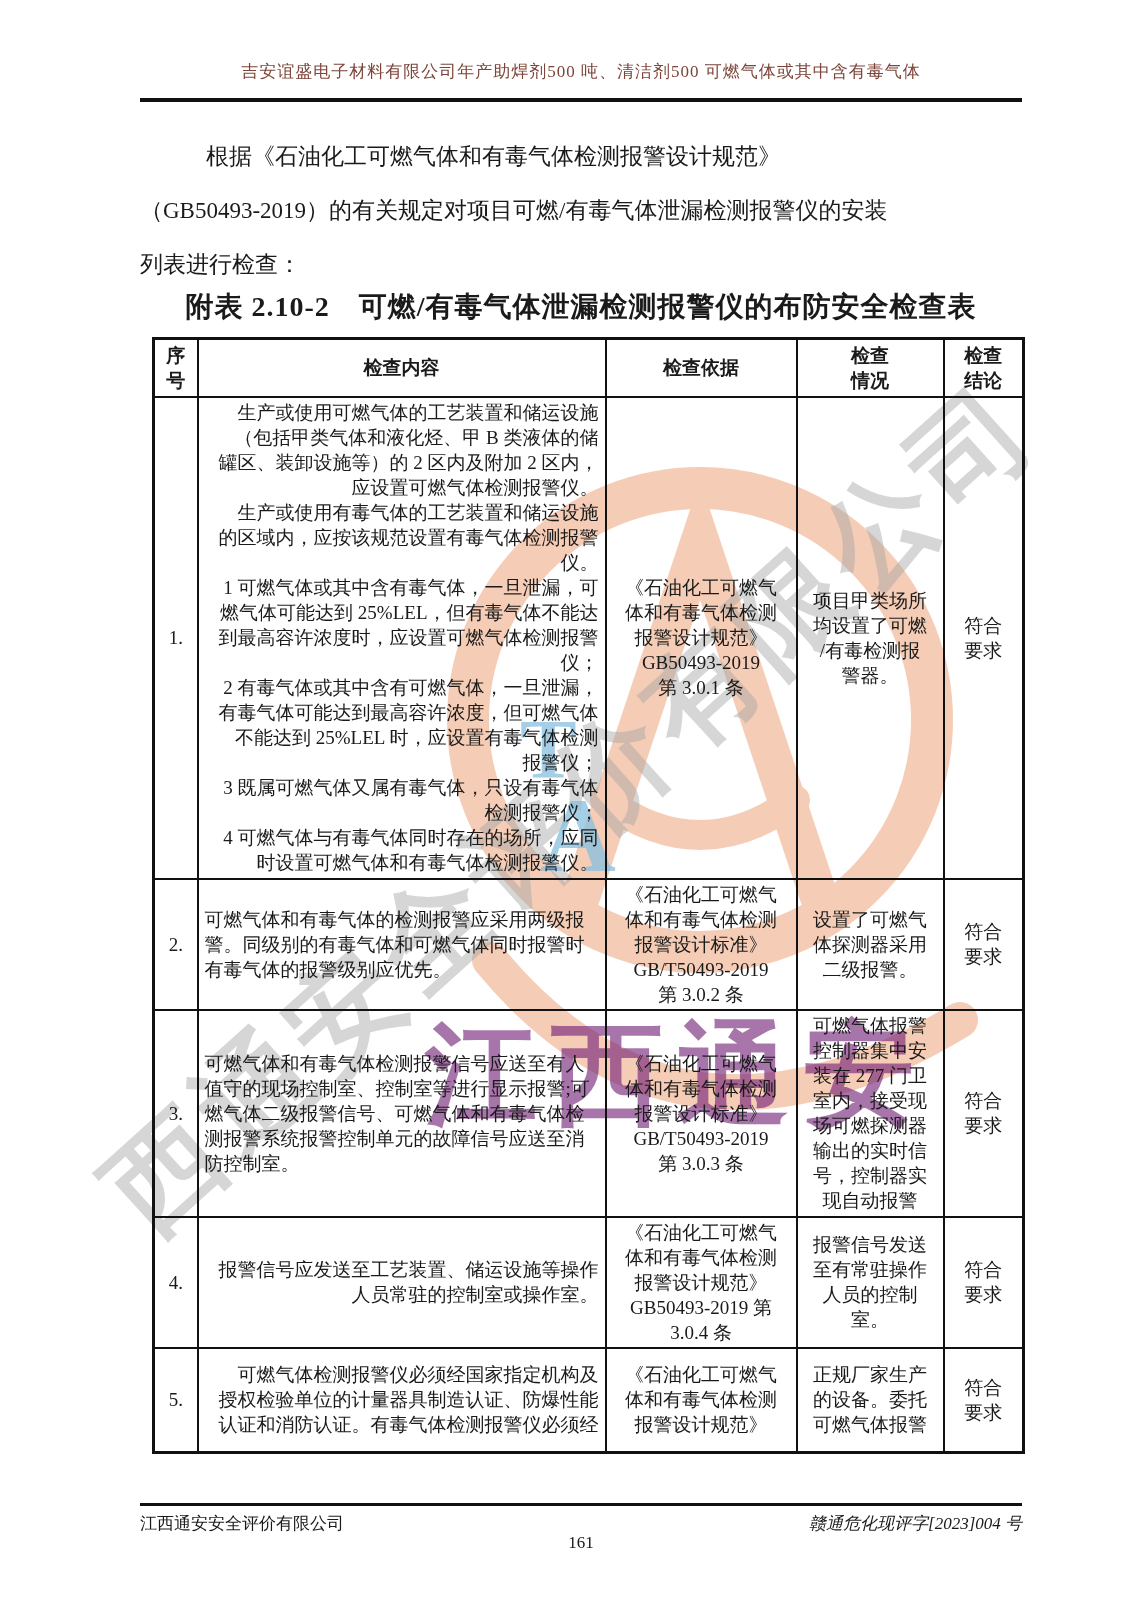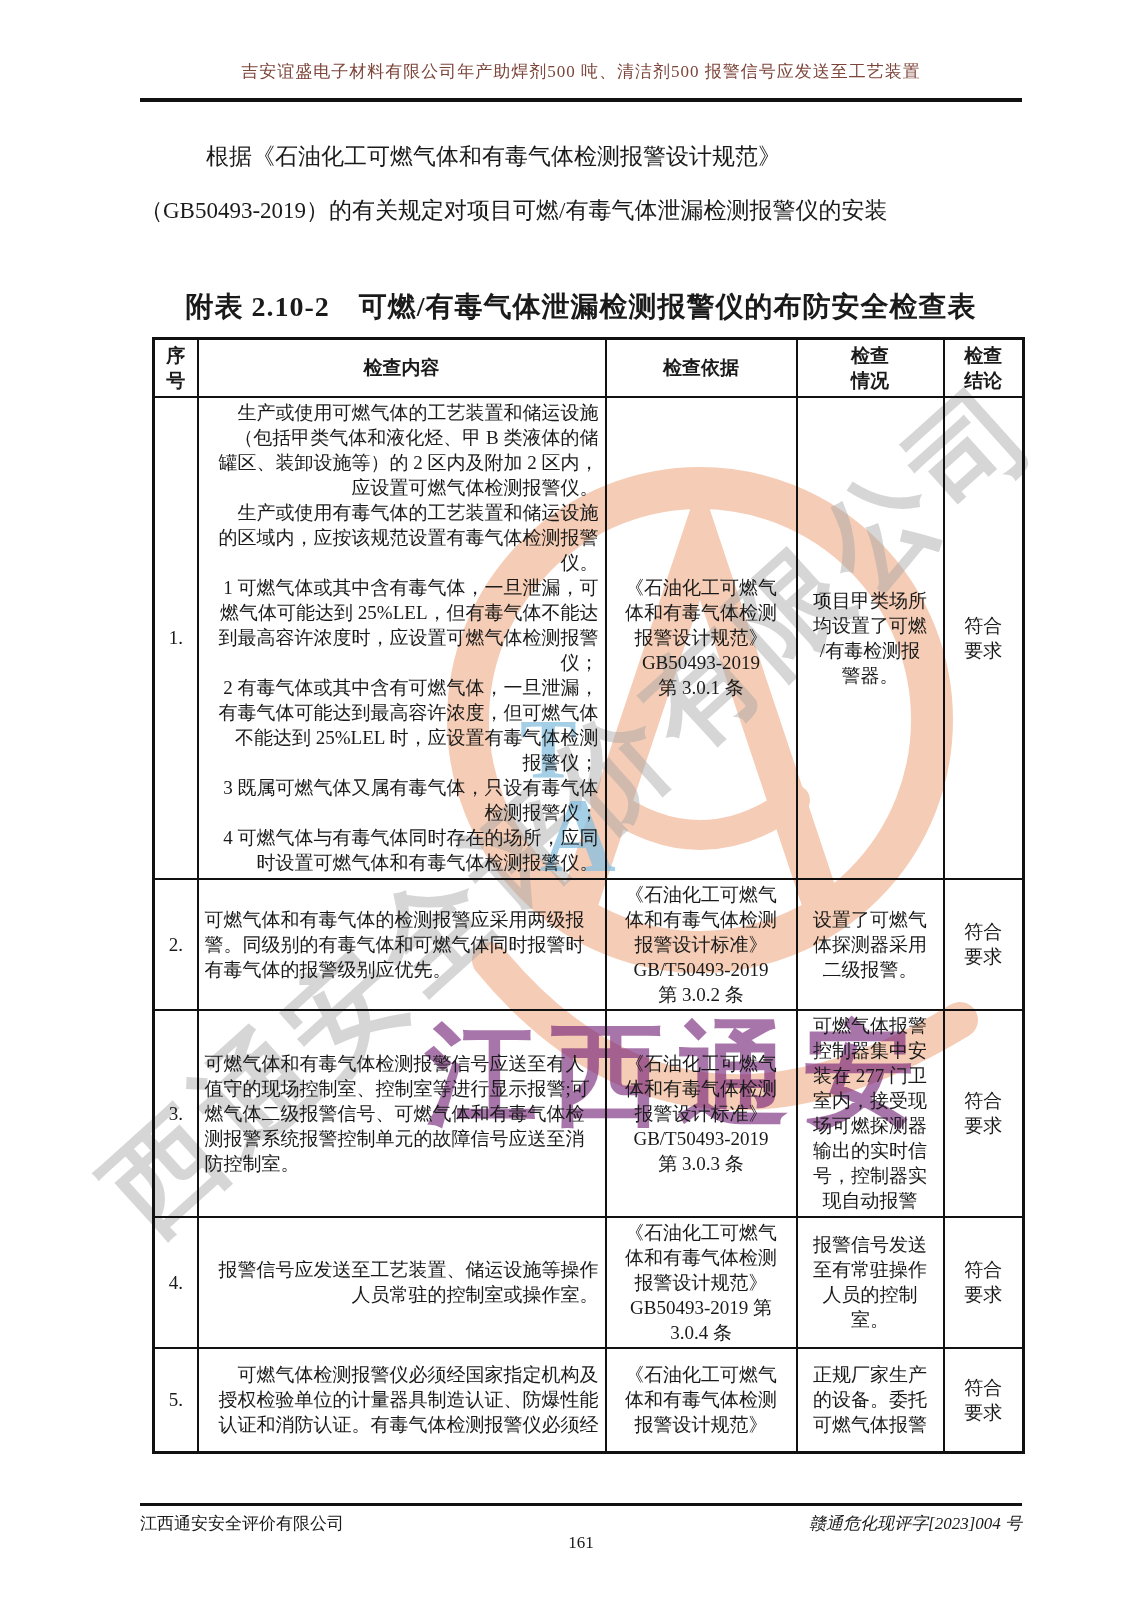--- a/index.html
+++ b/index.html
@@ -99,26 +99,27 @@
       <path d="M70 560 Q260 790 540 620" fill="none" stroke="#f0ab85" stroke-width="36" stroke-linecap="round"></path>
     </svg>
     <div class="wm-diagonal">西通安全评价有限公司</div>
     <div class="wm-red">江西通安</div>
     <div class="wm-blue-t">T</div>
     <div class="wm-blue-a">A</div>
   </div>
 
   <div class="content">
 
-    <div class="doc-header">吉安谊盛电子材料有限公司年产助焊剂500 吨、清洁剂500 报警信号应发送至工艺装置</div>
+    <div class="doc-header">吉安谊盛电子材料有限公司年产助焊剂500 吨、清洁剂500 可燃气体或其中含有毒气体</div>
     <div class="doc-header-rule"></div>
 
     <div class="intro">
       <div class="l1">根据《石油化工可燃气体和有毒气体检测报警设计规范》</div>
       <div class="l2">（GB50493-2019）的有关规定对项目可燃/有毒气体泄漏检测报警仪的安装</div>
+      <div class="l3">列表进行检查：</div>
     </div>
 
     <div class="table-title">附表 2.10-2　可燃/有毒气体泄漏检测报警仪的布防安全检查表</div>
 
     <table class="check">
       <colgroup>
         <col style="width:44px">
           <col style="width:408px">
           <col style="width:191px">
           <col style="width:147px">

